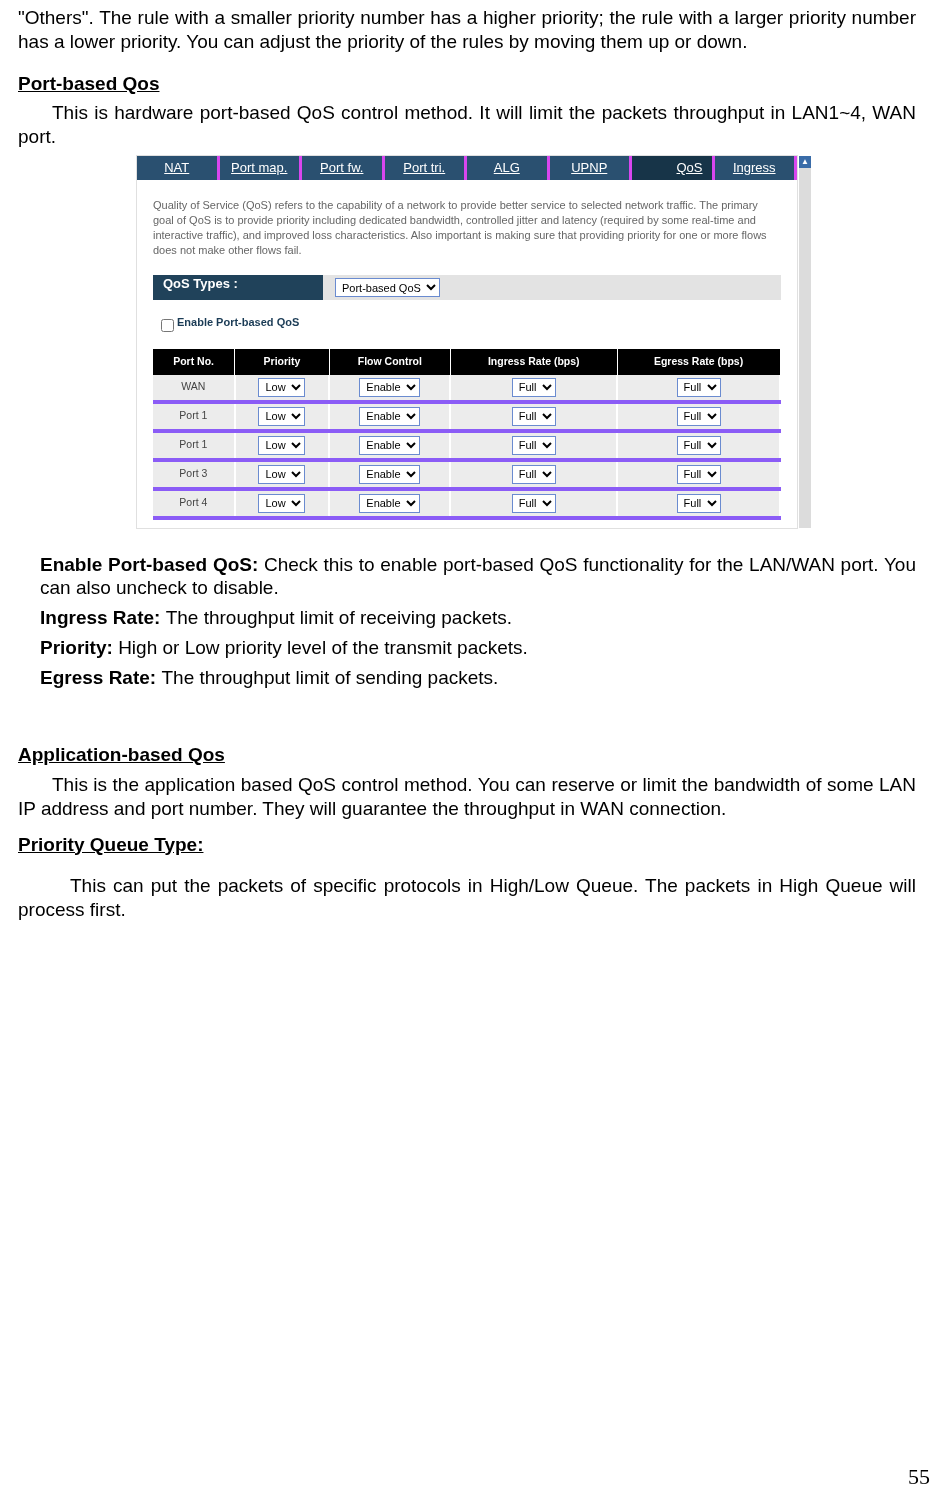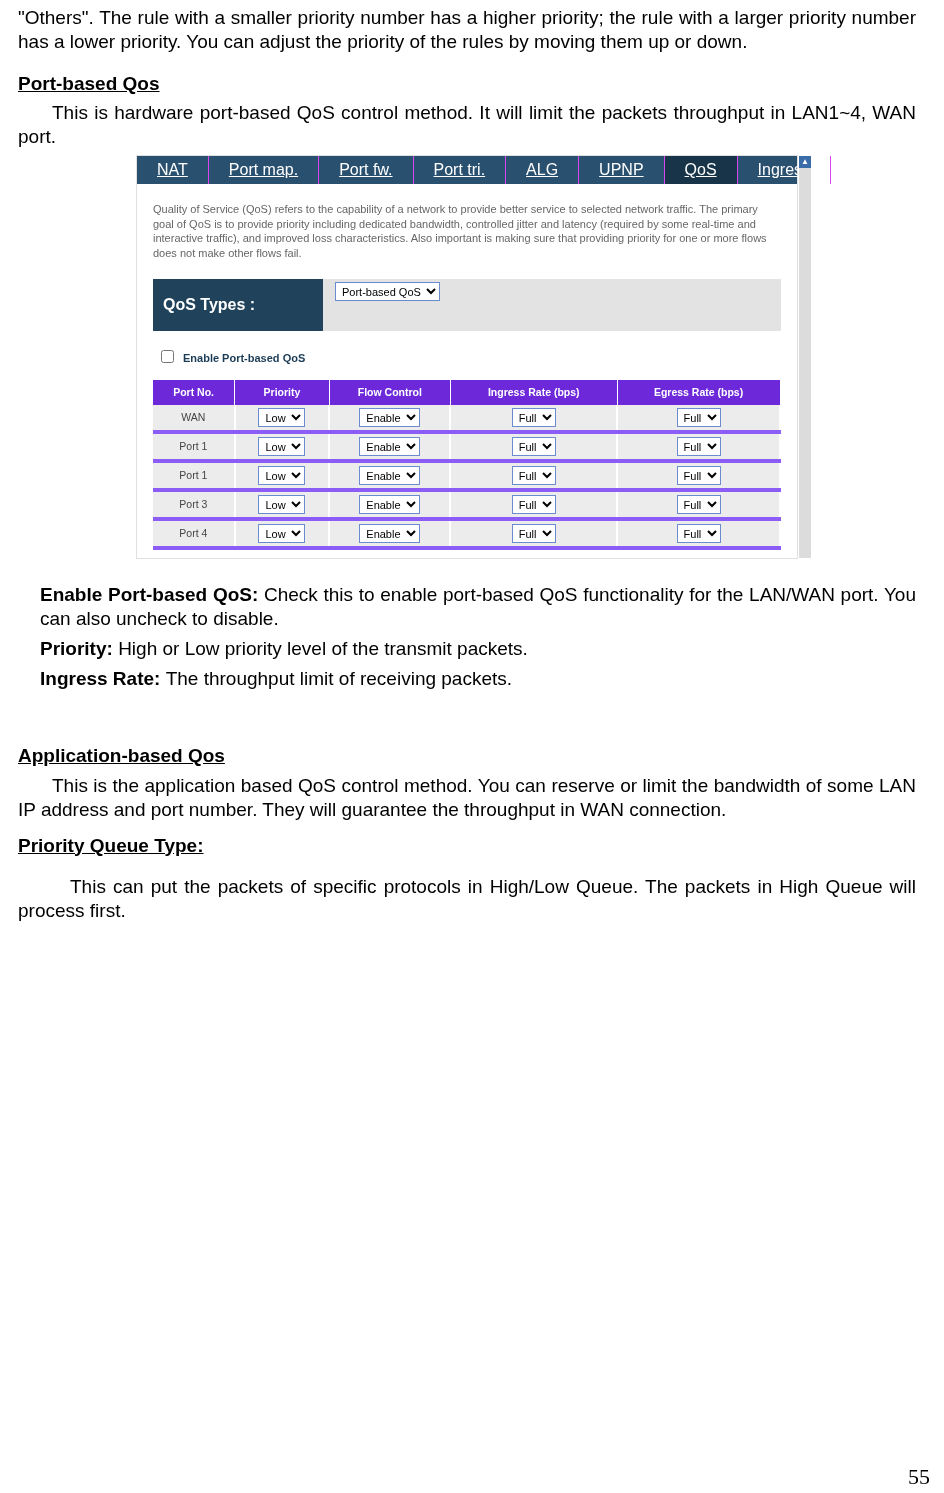--- a/index.html
+++ b/index.html
@@ -62,75 +62,75 @@
     font-size: 8px;
   }
   .qos-fig .navtabs {
     display: flex;
     background: #2a5070;
   }
   .qos-fig .navtabs .tab {
     flex: 1;
     text-align: center;
     color: #fff;
-    padding: 4px 20px;
-    border-right: 1px solid #d946ef;
+    padding: 4px 9px;
+    border-right: 3px solid #d946ef;
     text-decoration: underline;
-    font-size: 16px;
+    font-size: 13px;
     white-space: nowrap;
   }
   .qos-fig .navtabs .tab.active {
     background: #173448;
     text-decoration: underline;
     text-align: right;
   }
   .qos-fig .body {
     padding: 18px 16px 8px 16px;
     color: #666;
   }
   .qos-fig .typesrow {
     display: flex;
     margin: 18px 0 16px 0;
   }
   .qos-fig .typeslabel {
     background: #20425a;
     color: #fff;
-    padding: 16px 10px;
+    padding: 1px 10px;
     width: 150px;
     font-weight: bold;
-    font-size: 16px;
+    font-size: 13px;
   }
   .qos-fig .typessel-wrap {
     background: #e3e3e3;
     padding: 3px 12px;
     flex: 1;
   }
   .qos-fig select.fake-select {
     border: 1px solid #6a8bd0;
     background: #fff;
     color: #000;
     font-size: 11px;
     padding: 1px 2px;
     height: 19px;
   }
   .qos-fig .enable-wrap {
     display: flex;
-    align-items: flex-end;
-    gap: 6px;
+    align-items: flex-start;
+    gap: 0;
     margin: 8px 0 14px 4px;
     color: #1a3b55;
     font-weight: bold;
   }
   .qos-table {
     width: 100%;
     border-collapse: collapse;
     font-size: 10.5px;
   }
   .qos-table th {
-    background: #6d28d9;
+    background: #000000;
     color: #fff;
     padding: 6px 4px;
     font-weight: bold;
     border-right: 1px solid #fff;
   }
   .qos-table td {
     background: #ececec;
     border-bottom: 4px solid #8b5cf6;
     border-right: 2px solid #fff;
     text-align: center;
@@ -229,24 +229,27 @@
           </tbody>
       </table>
     </div>
   </div>
 
   <div style="margin: 0 0 0 22px;">
     <p class="para justify">
       <span class="dl-label">Enable Port-based QoS: </span><span>Check this to enable port-based QoS functionality for the LAN/WAN port. You can also uncheck to disable.</span>
     </p>
     <p class="para">
+      <span class="dl-label">Ingress Rate: </span><span>The throughput limit of receiving packets.</span>
+    </p>
+    <p class="para">
       <span class="dl-label">Priority: </span><span>High or Low priority level of the transmit packets.</span>
     </p>
     <p class="para">
-      <span class="dl-label">Ingress Rate: </span><span>The throughput limit of receiving packets.</span>
+      <span class="dl-label">Egress Rate: </span><span>The throughput limit of sending packets.</span>
     </p>
   </div>
 
   <div style="height:30px;"></div>
 
   <div class="heading">Application-based Qos</div>
   <p class="para justify indent" style="margin-top:6px;">This is the application based QoS control method. You can reserve or limit the bandwidth of some LAN IP address and port number. They will guarantee the throughput in WAN connection.</p>
 
   <div class="heading" style="margin-top:12px;">Priority Queue Type:  </div>
   <p class="para justify" style="text-indent:52px;margin-top:18px;">This can put the packets of specific protocols in High/Low Queue. The packets in High Queue will process first.</p>

